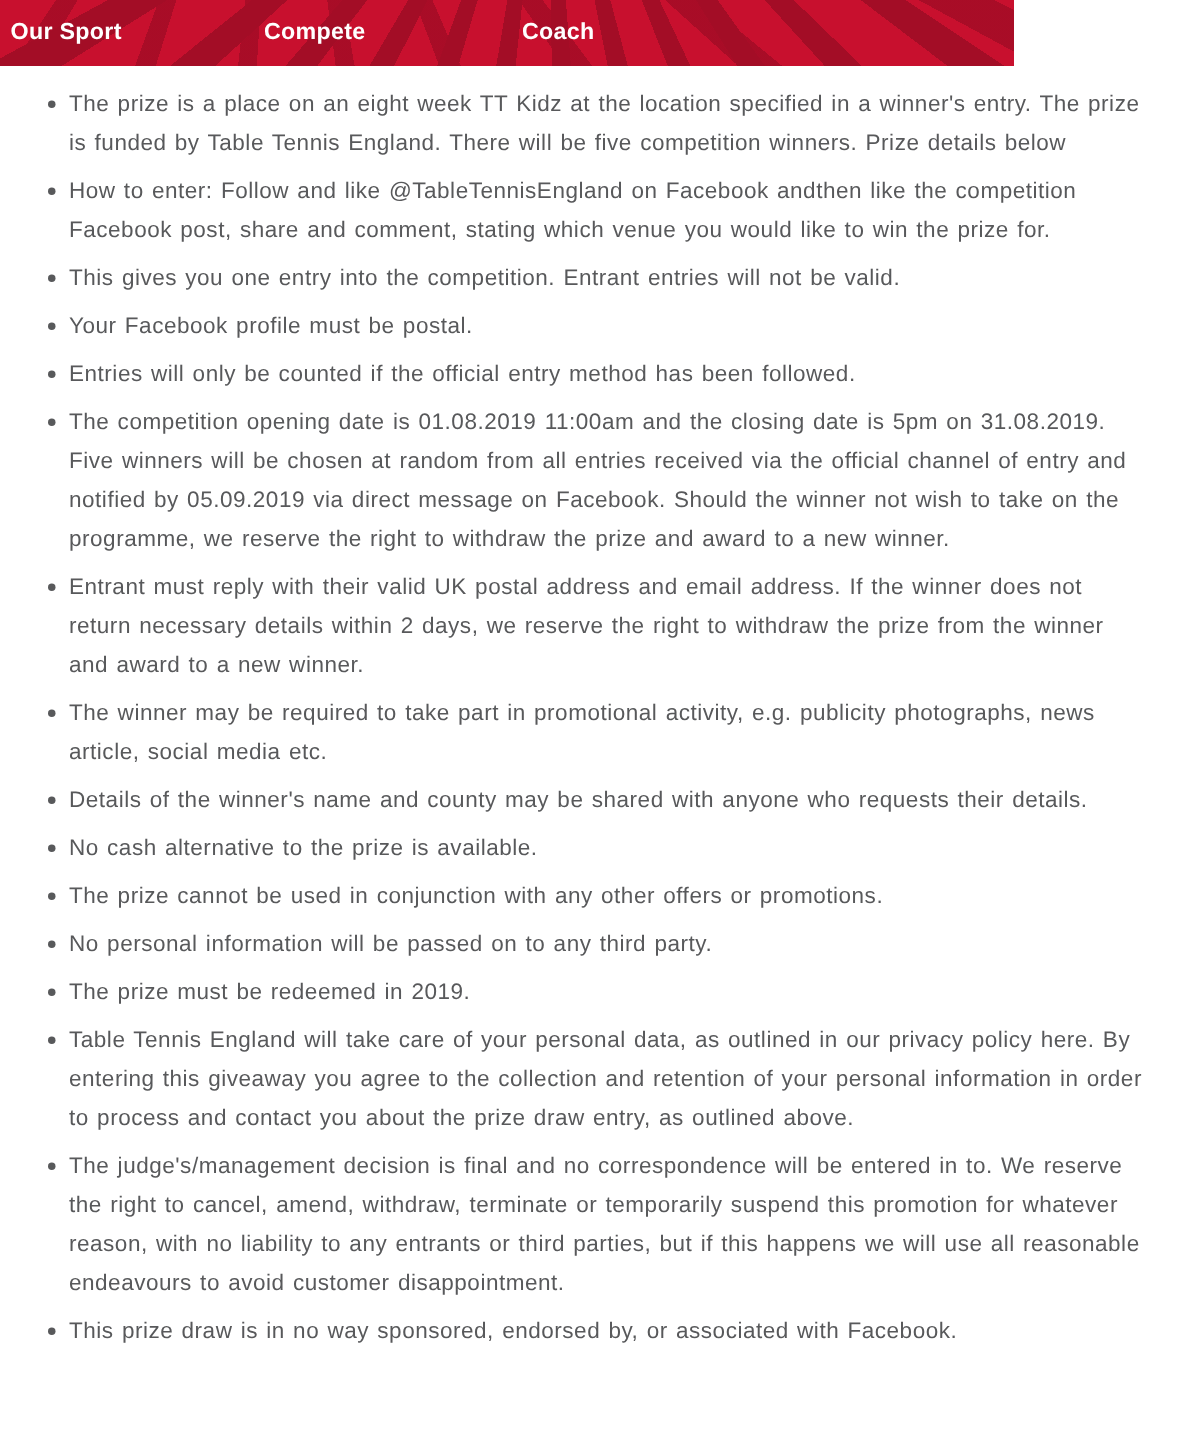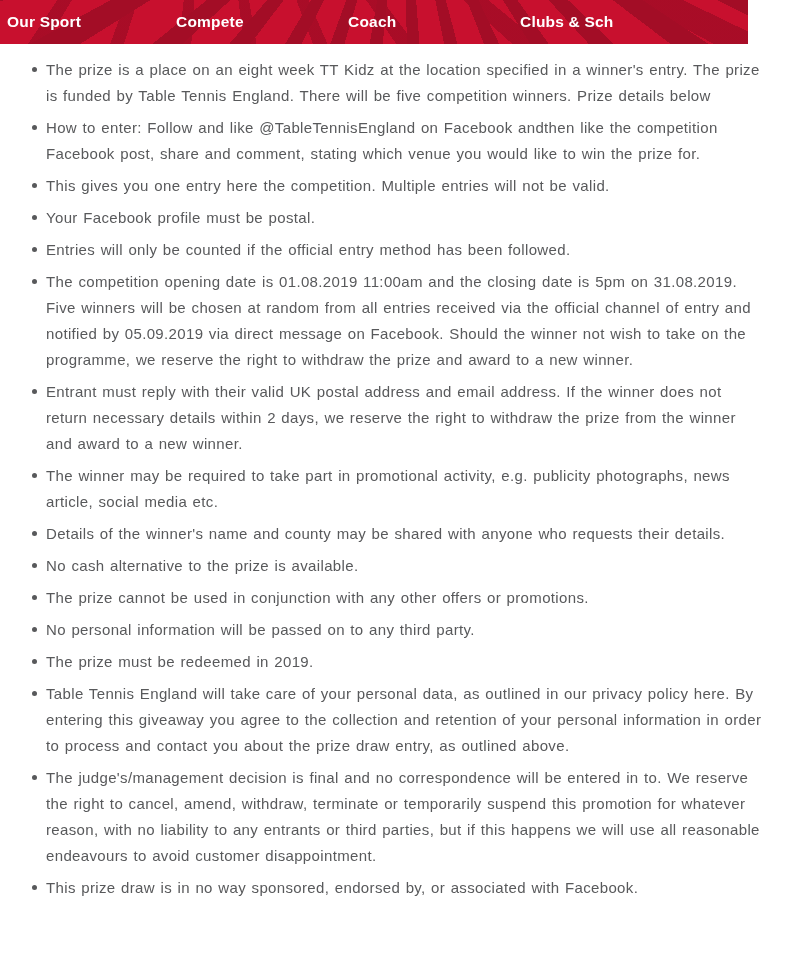--- a/index.html
+++ b/index.html
@@ -15,21 +15,21 @@
     width: 788px;
     height: 966px;
     background: var(--page-bg);
     overflow: hidden;
     font-family: "Liberation Sans", sans-serif;
   }
 
   
   .nav {
     position: relative;
-    width: 748px;
+    width: 676px;
     height: 44px;
     background-color: var(--nav-red);
     overflow: hidden;
   }
   
   .nav::before {
     content: "";
     position: absolute;
     inset: 0;
     background:
@@ -94,36 +94,35 @@
   }
   .txt { flex: 1; }
 </style>
 </head>
 <body>
 
 <header class="nav">
   <div class="nav-item">Our Sport</div>
   <div class="nav-item">Compete</div>
   <div class="nav-item">Coach</div>
-  <div class="nav-item">Clubs &amp; Sch</div>
 </header>
 
 <main class="content">
   <ul class="terms">
     <li>
         <span class="dot"></span>
         <span class="txt">The prize is a place on an eight week TT Kidz at the location specified in a winner's entry. The prize is funded by Table Tennis England. There will be five competition winners. Prize details below</span>
       </li>
     <li>
         <span class="dot"></span>
         <span class="txt">How to enter: Follow and like @TableTennisEngland on Facebook andthen like the competition Facebook post, share and comment, stating which venue you would like to win the prize for.</span>
       </li>
     <li>
         <span class="dot"></span>
-        <span class="txt">This gives you one entry here the competition. Multiple entries will not be valid.</span>
+        <span class="txt">This gives you one entry into the competition. Entrant entries will not be valid.</span>
       </li>
     <li>
         <span class="dot"></span>
         <span class="txt">Your Facebook profile must be postal.</span>
       </li>
     <li>
         <span class="dot"></span>
         <span class="txt">Entries will only be counted if the official entry method has been followed.</span>
       </li>
     <li>

